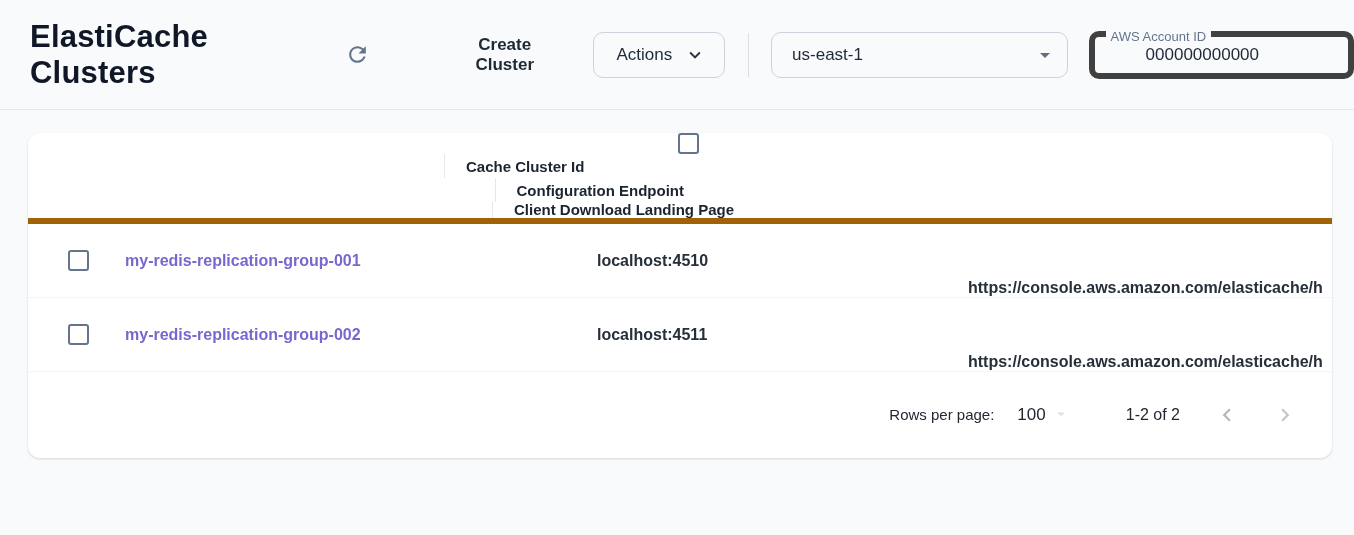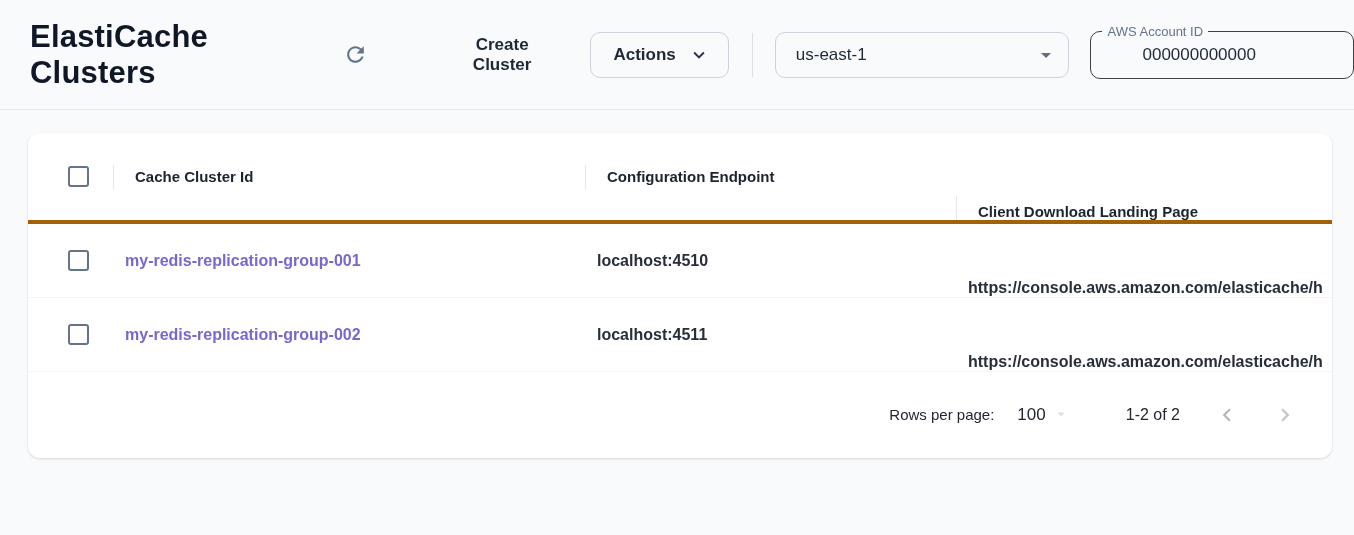--- a/index.html
+++ b/index.html
@@ -41,21 +41,21 @@
   .outlined-btn {
     margin-left: 33px;
     height: 46px;
     display: flex; align-items: center;
     gap: 12px;
     padding: 0 18px 0 22px;
     background: #f8fafc;
     border: 1px solid #ccd3dc;
     border-radius: 10px;
     font-family: inherit;
-    font-size: 17px; font-weight: 700; color: #1e2936;
+    font-size: 17px; font-weight: 400; color: #1e2936;
     cursor: pointer;
   }
   .vdivider {
     width: 1px; height: 44px;
     background: #dadfe6;
     margin-left: 23px;
   }
   .select {
     margin-left: 22px;
     width: 308px; height: 46px;
@@ -64,21 +64,21 @@
     display: flex; align-items: center; justify-content: space-between;
     padding: 0 10px 0 20px;
     font-size: 17px; color: #1e2936;
     cursor: pointer;
     background: #f8fafc;
   }
   .account-field {
     position: relative;
     margin-left: 21px;
     width: 275px; height: 48px;
-    border: 1px solid #404040;
+    border: 6px solid #404040;
     border-radius: 10px;
     background: #f8fafc;
     padding-left: 34px;
   }
   .account-label {
     position: absolute;
     top: -9px; left: 11px;
     font-size: 13px;
     color: #64748b;
     background: #f8fafc;
@@ -99,21 +99,22 @@
     left: 28px; top: 133px;
     width: 1304px; height: 325px;
     background: #ffffff;
     border-radius: 12px;
     box-shadow: 0 1px 3px rgba(16,24,40,.10), 0 1px 2px rgba(16,24,40,.06);
     overflow: hidden;
   }
   .thead {
     display: flex; align-items: center;
     height: 91px;
-    border-bottom: 4px solid #a16207;
+    border-bottom: 6px solid #a16207;
+    flex-direction: column;
   }
   .trow {
     display: flex; align-items: center;
     height: 74px;
     border-bottom: 1px solid #f3f5f8;
     font-weight: bold;
   }
   .col-check { width: 85px; display: flex; align-items: center; padding-left: 40px; }
   .col-id    { width: 472px; display: flex; align-items: center; height: 100%; }
   .col-ep    { width: 371px; display: flex; align-items: center; height: 100%; }

